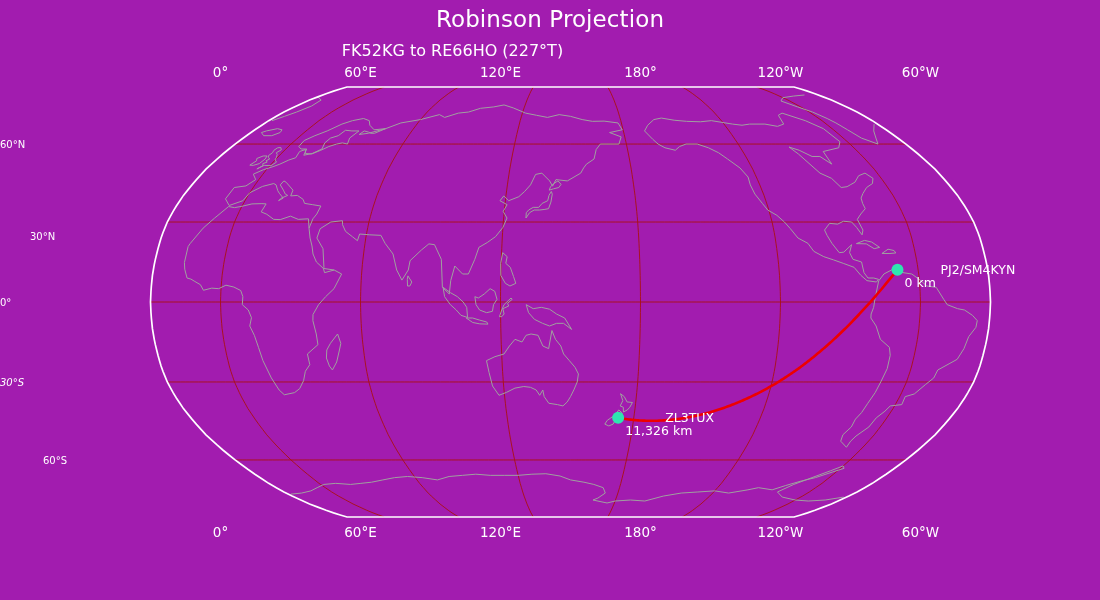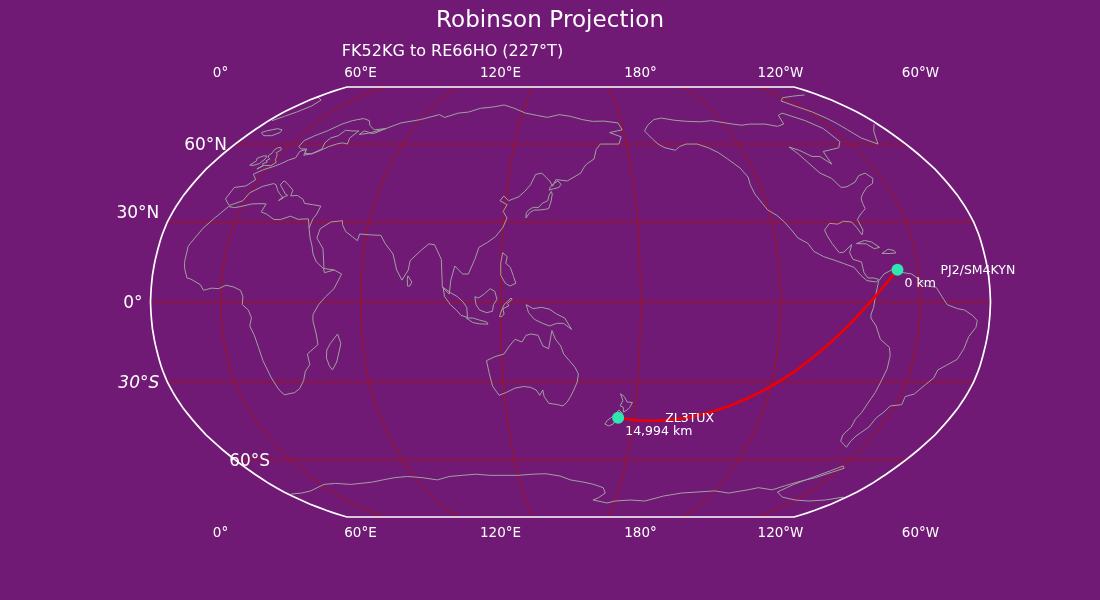--- a/index.html
+++ b/index.html
@@ -13,21 +13,21 @@
     overflow: hidden;
     font-family: "DejaVu Sans", sans-serif;
     position: relative;
     color: #ffffff;
   }
   #figure {
     position: absolute;
     left: 0; top: 0;
     width: 1100px;
     height: 600px;
-    background: #701a75;
+    background: #a21caf;
   }
   #title {
     position: absolute;
     left: 0;
     top: 6px;
     width: 1100px;
     text-align: center;
     font-size: 23px;
     color: #ffffff;
     letter-spacing: 0.1px;
@@ -45,25 +45,25 @@
   }
   .tick-label {
     position: absolute;
     font-size: 13.5px;
     color: #ffffff;
     white-space: nowrap;
     transform: translateX(-50%);
   }
   .lat-label {
     position: absolute;
-    font-size: 17px;
+    font-size: 10px;
     color: #ffffff;
     white-space: nowrap;
     transform: translateY(-50%);
-    text-align: right;
+    text-align: left;
   }
   .pt-label {
     position: absolute;
     font-size: 12.5px;
     color: #ffffff;
     white-space: nowrap;
   }
   #mapsvg {
     position: absolute;
     left: 0; top: 0;
@@ -142,23 +142,23 @@
   <div class="tick-label" id="lonTop5" style="left: 360.5px; top: 64px;">60°E</div>
 
   <div class="tick-label" id="lonBot0" style="left: 500.5px; top: 524px;">120°E</div>
   <div class="tick-label" id="lonBot1" style="left: 640.5px; top: 524px;">180°</div>
   <div class="tick-label" id="lonBot2" style="left: 780.5px; top: 524px;">120°W</div>
   <div class="tick-label" id="lonBot3" style="left: 920.5px; top: 524px;">60°W</div>
   <div class="tick-label" id="lonBot4" style="left: 220.5px; top: 524px;">0°</div>
   <div class="tick-label" id="lonBot5" style="left: 360.5px; top: 524px;">60°E</div>
 
   <div class="lat-label" id="latL0" style="left: 0px; width: 227.1px; top: 144.1px;">60°N</div>
-  <div class="lat-label" id="latL1" style="left: 0px; width: 159.3px; top: 212px;">30°N</div>
+  <div class="lat-label" id="latL1" style="left: 0px; width: 159.3px; top: 236px; padding-left: 30px;">30°N</div>
   <div class="lat-label" id="latL2" style="left: 0px; width: 142.5px; top: 302px;">0°</div>
   <div class="lat-label" id="latL3" style="left: 0px; width: 159.3px; top: 382px; font-style: italic;">30°S</div>
   <div class="lat-label" id="latL4" style="left: 0px; width: 227.1px; top: 459.9px; padding-left: 43px;">60°S</div>
 
   <div class="pt-label" id="originCall" style="left: 904.5px; top: 261.7px; margin-left: 36px;">PJ2/SM4KYN</div>
   <div class="pt-label" id="originDist" style="left: 904.5px; top: 274.7px;">0 km</div>
   <div class="pt-label" id="destCall" style="left: 625.2px; top: 409.8px; padding-left: 40px;">ZL3TUX</div>
-  <div class="pt-label" id="destDist" style="left: 625.2px; top: 422.8px;">14,994 km</div>
+  <div class="pt-label" id="destDist" style="left: 625.2px; top: 422.8px;">11,326 km</div>
 
 </div>
 
 </body></html>

